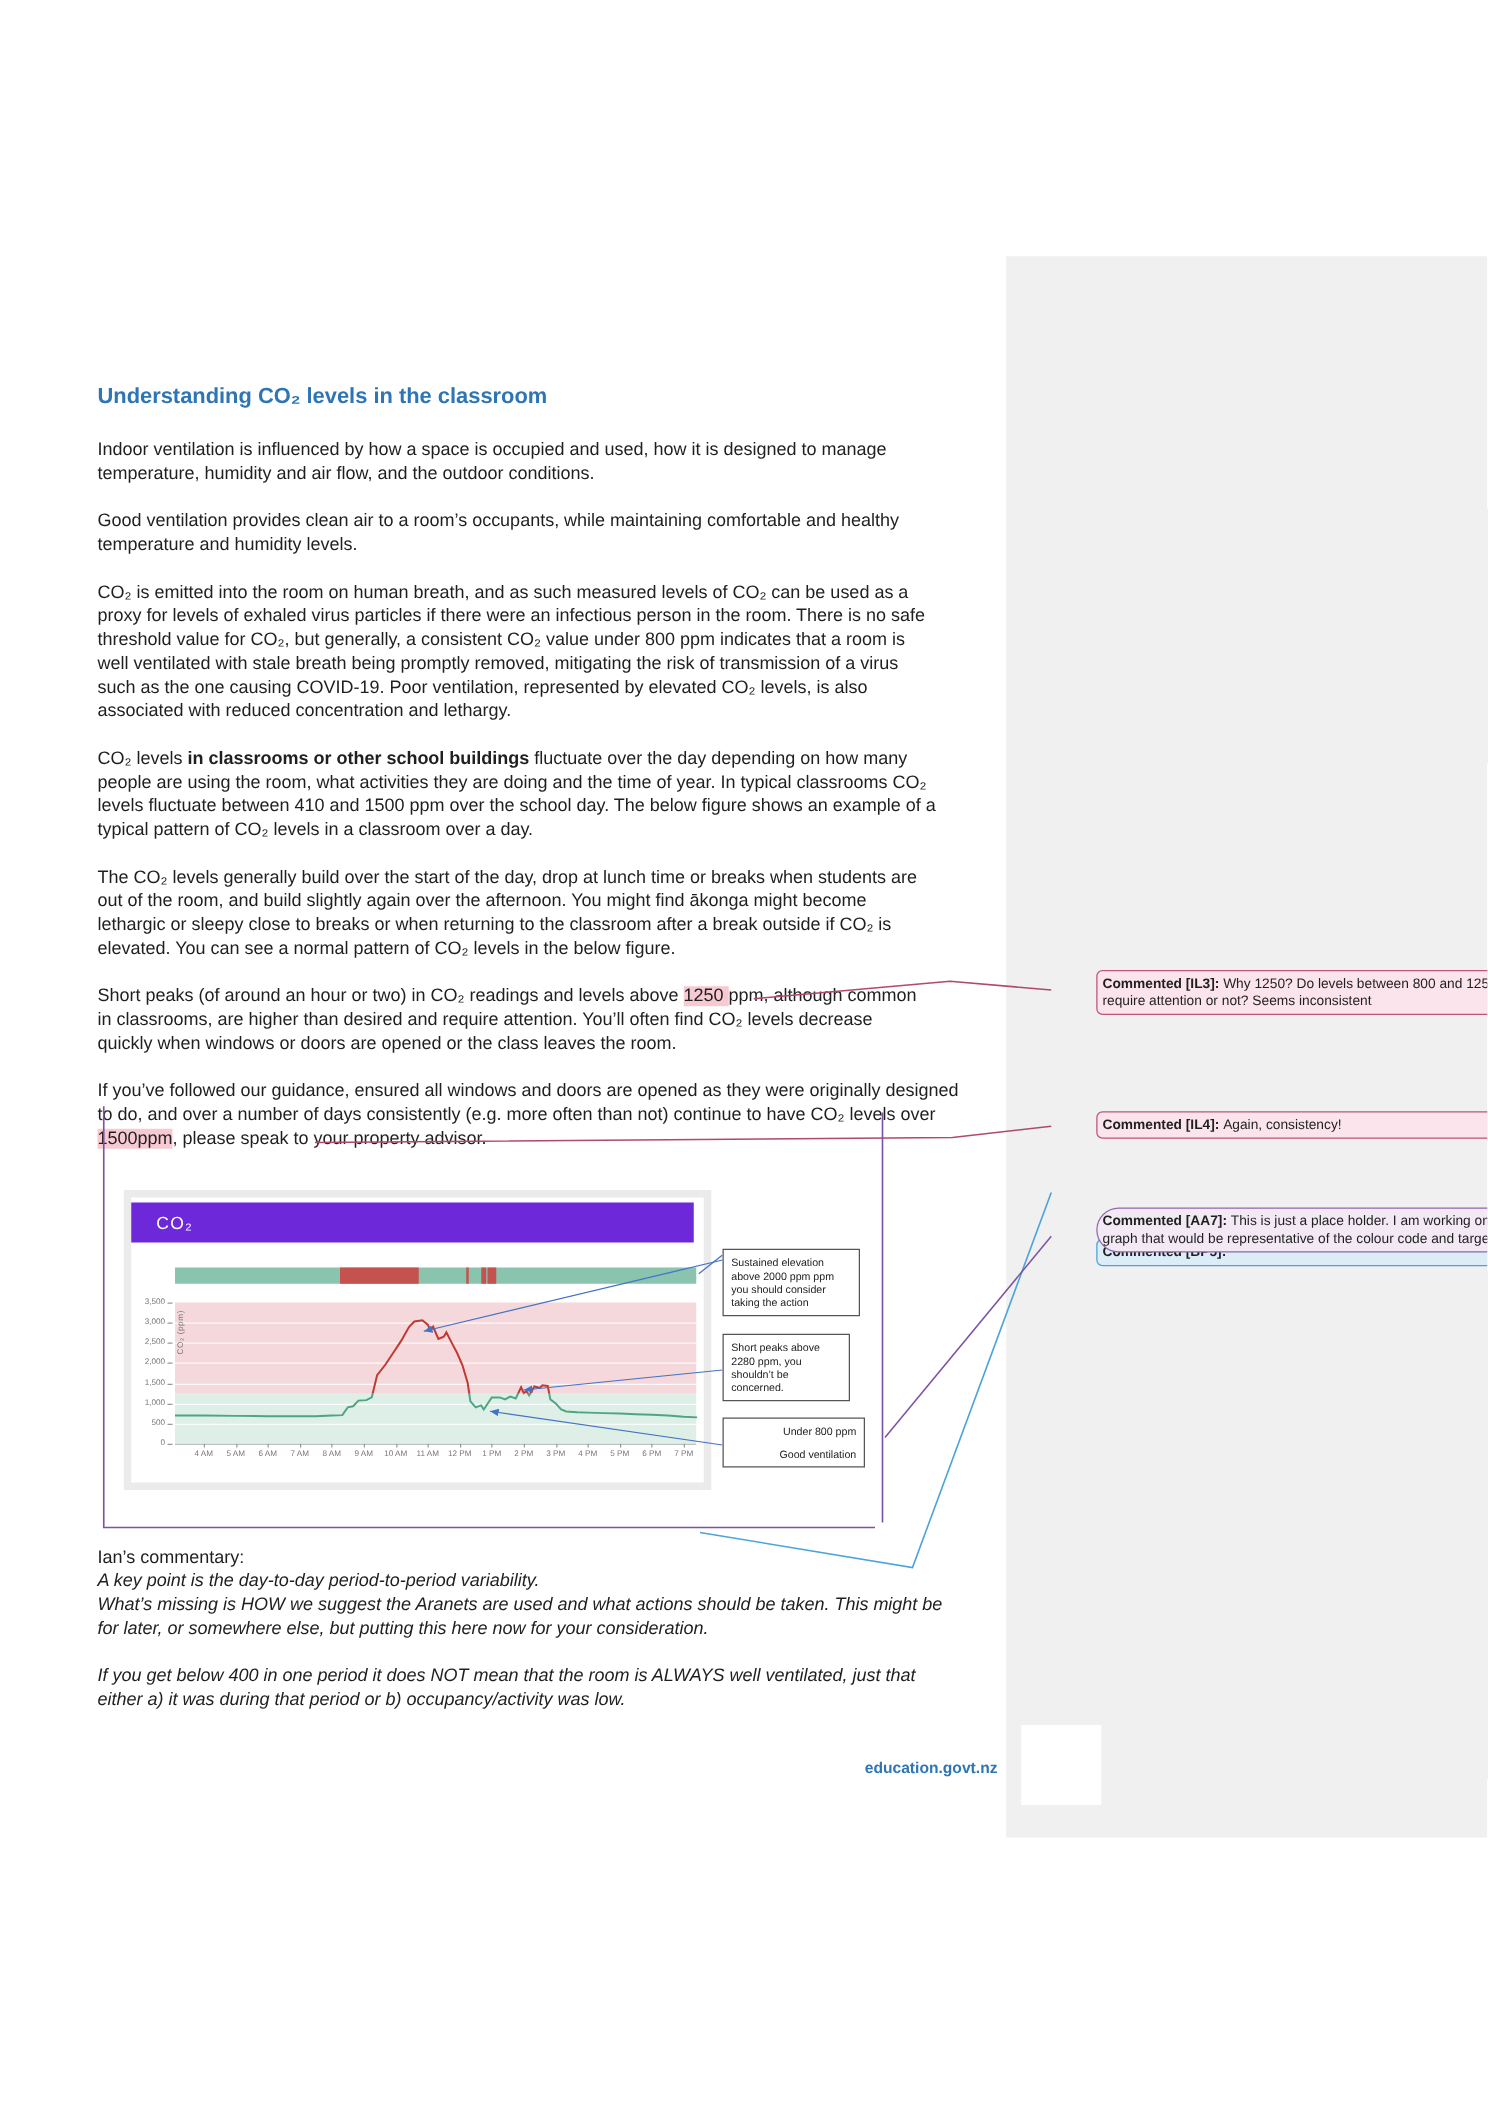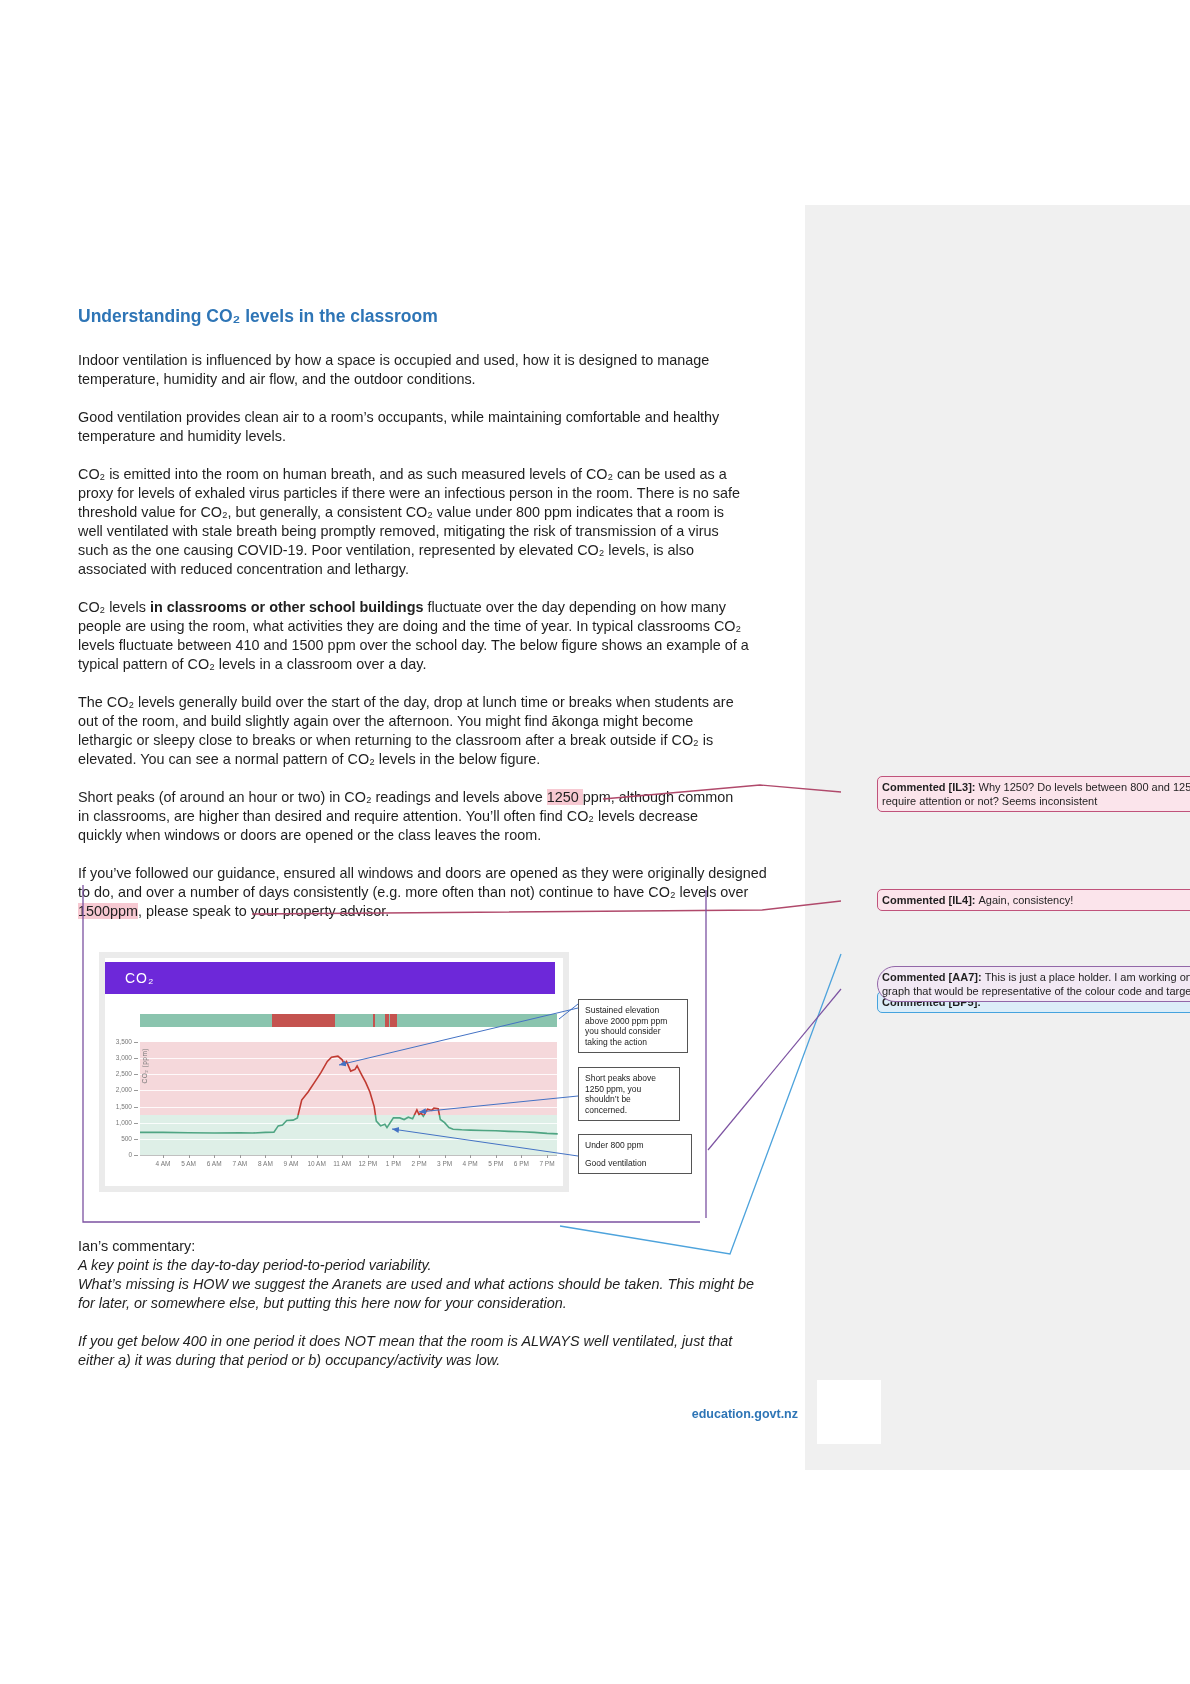--- a/index.html
+++ b/index.html
@@ -35,21 +35,21 @@
   .ydash{position:absolute;left:134px;width:4px;height:1px;background:#999;z-index:3;}
   .xtick{position:absolute;top:1160px;width:30px;margin-left:-15px;text-align:center;font-size:6.5px;color:#777;z-index:3;}
   .xdash{position:absolute;top:1155px;width:1px;height:3px;background:#999;z-index:3;}
   .ylab{position:absolute;left:141px;top:1048px;writing-mode:vertical-rl;transform:rotate(180deg);
         font-size:6.5px;color:#777;letter-spacing:.5px;z-index:3;}
   
   .co{position:absolute;background:#fff;border:1px solid #555;font-size:8.5px;line-height:10.5px;
       padding:5px 6px;color:#222;z-index:6;}
   .co1{left:578px;top:999px;width:96px;}
   .co2{left:578px;top:1067px;width:88px;}
-  .co3{left:578px;top:1134px;width:100px;}
+  .co3{left:578px;top:1134px;width:100px;text-align:right;}
   .co3 .l2{margin-top:7px;}
   
   .cmt{position:absolute;left:877px;width:342px;box-sizing:border-box;border-radius:5px;
        font-size:11px;line-height:14px;padding:3px 4px;border:1.5px solid;z-index:6;}
   .cmt b{margin-right:3px;}
   .cmt.red{background:#FBE4EB;border-color:#C0537B;}
   .cmt.blue{background:#DCEDF8;border-color:#45A3DE;margin-top:48px;}
   .cmt.purple{background:#F2E9F4;border-color:#9267A8;}
   .cmt-il3{top:776px;}.cmt-il4{top:889px;}.cmt-bp5{top:943px;}.cmt-aa7{top:966px;border-radius:25px;}
   
@@ -147,21 +147,21 @@
       <div class="xdash" style="left: 470.2px;"></div>
       <div class="xtick" style="left: 495.8px;">5 PM</div>
       <div class="xdash" style="left: 495.8px;"></div>
       <div class="xtick" style="left: 521.4px;">6 PM</div>
       <div class="xdash" style="left: 521.4px;"></div>
       <div class="xtick" style="left: 547px;">7 PM</div>
       <div class="xdash" style="left: 547px;"></div>
     </div>
 
   <div class="co co1">Sustained elevation above 2000 ppm ppm you should consider taking the action</div>
-  <div class="co co2">Short peaks above 1250 ppm, you shouldn’t be concerned.</div>
+  <div class="co co2">Short peaks above 2280 ppm, you shouldn’t be concerned.</div>
   <div class="co co3">
     <div>Under 800 ppm</div>
     <div class="l2">Good ventilation</div>
   </div>
 
   <div class="cmt red cmt-il3"><b>Commented [IL3]:</b><span>Why 1250? Do levels between 800 and 1250 require attention or not? Seems inconsistent</span></div>
   <div class="cmt red cmt-il4"><b>Commented [IL4]:</b><span>Again, consistency!</span></div>
   <div class="cmt blue cmt-bp5"><b>Commented [BP5]:</b><span></span></div>
   <div class="cmt purple cmt-aa7"><b>Commented [AA7]:</b><span>This is just a place holder. I am working on the graph that would be representative of the colour code and targets.</span></div>
 

